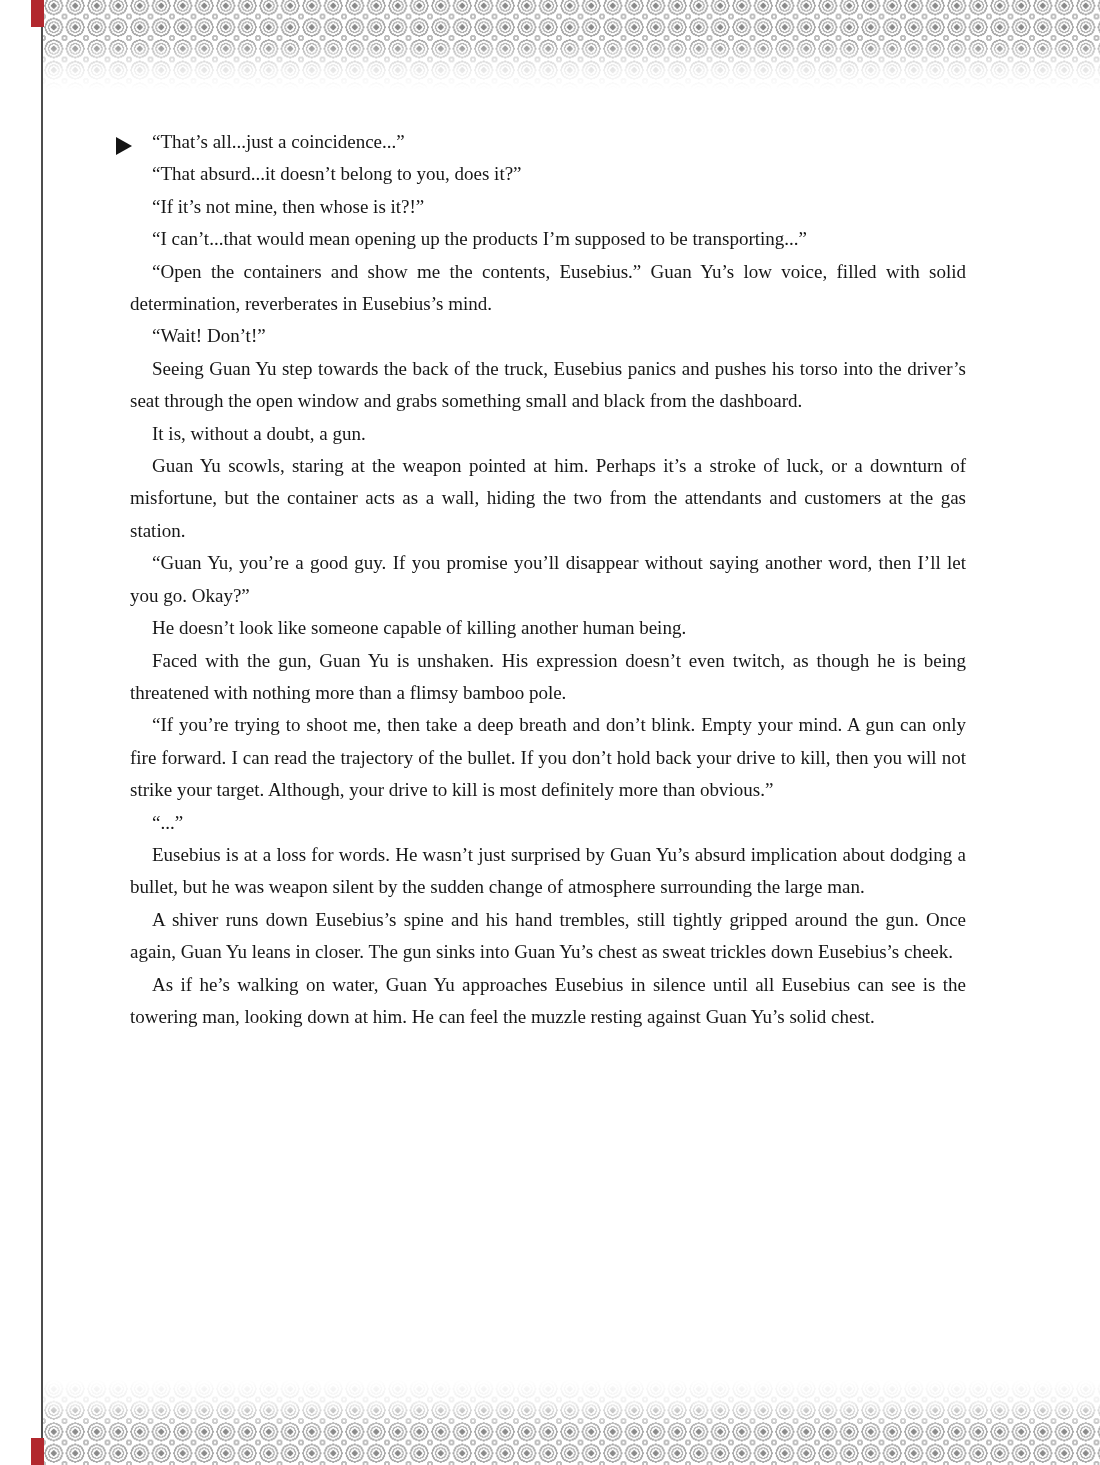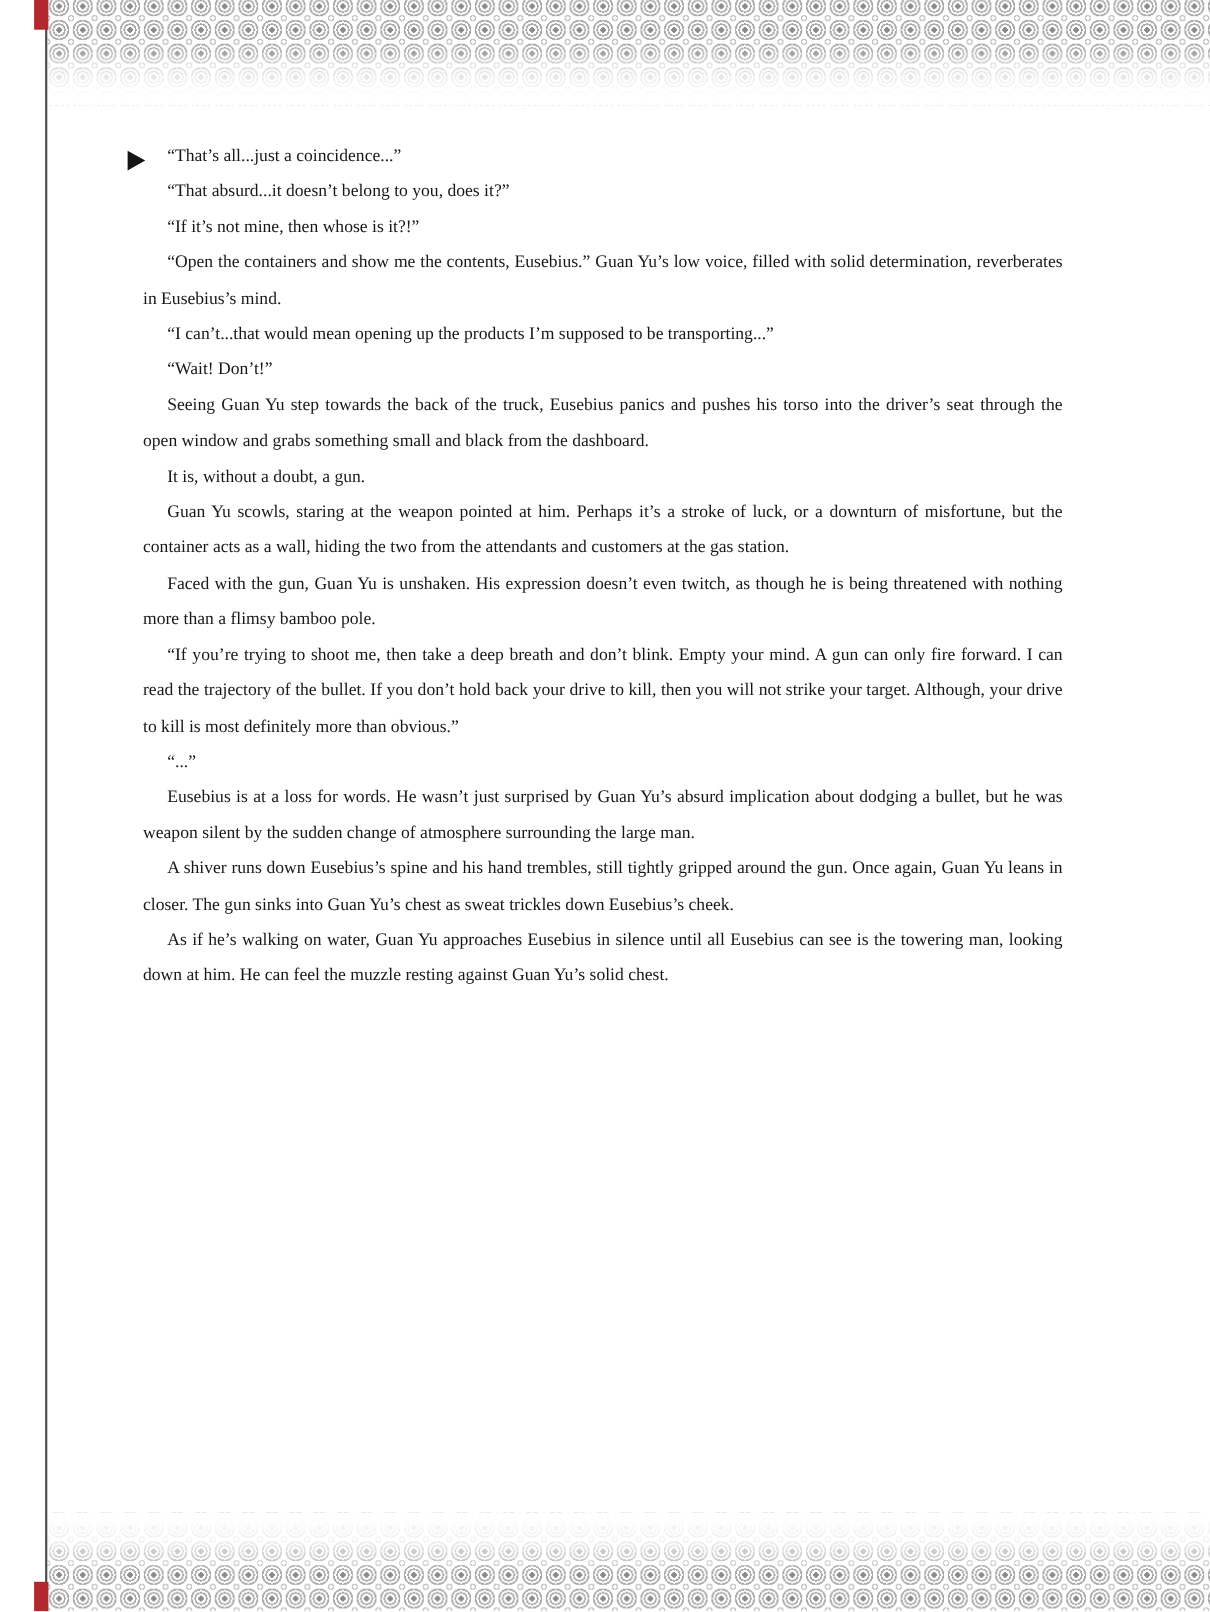--- a/index.html
+++ b/index.html
@@ -91,21 +91,21 @@
     border-bottom: 9px solid rgba(0,0,0,0);
     cursor: pointer;
   }
 
   
   .page-text {
     position: absolute;
     left: 130px;
     top: 126px;
     width: 836px;
-    font-size: 16px;
+    font-size: 19px;
     line-height: 32.4px;
     color: var(--text, #171717);
     text-align: justify;
   }
   .page-text p {
     margin: 0;
     padding: 0;
     text-indent: 22px;
   }
 </style>
@@ -125,26 +125,28 @@
   <div class="edge-line"></div>
   <div class="corner-mark mark-top"></div>
   <div class="corner-mark mark-bottom"></div>
 
   <span class="cursor-triangle"></span>
 
   <div class="page-text">
     <p>“That’s all...just a coincidence...”</p>
     <p>“That absurd...it doesn’t belong to you, does it?”</p>
     <p>“If it’s not mine, then whose is it?!”</p>
+    <p>“I can’t...that would mean opening up the products I’m supposed to be transporting...”</p>
     <p>“Open the containers and show me the contents, Eusebius.” Guan Yu’s low voice, filled with solid determination, reverberates in Eusebius’s mind.</p>
-    <p>“I can’t...that would mean opening up the products I’m supposed to be transporting...”</p>
     <p>“Wait! Don’t!”</p>
     <p>Seeing Guan Yu step towards the back of the truck, Eusebius panics and pushes his torso into the driver’s seat through the open window and grabs something small and black from the dashboard.</p>
     <p>It is, without a doubt, a gun.</p>
     <p>Guan Yu scowls, staring at the weapon pointed at him. Perhaps it’s a stroke of luck, or a downturn of misfortune, but the container acts as a wall, hiding the two from the attendants and customers at the gas station.</p>
+    <p>“Guan Yu, you’re a good guy. If you promise you’ll disappear without saying another word, then I’ll let you go. Okay?”</p>
+    <p>He doesn’t look like someone capable of killing another human being.</p>
     <p>Faced with the gun, Guan Yu is unshaken. His expression doesn’t even twitch, as though he is being threatened with nothing more than a flimsy bamboo pole.</p>
     <p>“If you’re trying to shoot me, then take a deep breath and don’t blink. Empty your mind. A gun can only fire forward. I can read the trajectory of the bullet. If you don’t hold back your drive to kill, then you will not strike your target. Although, your drive to kill is most definitely more than obvious.”</p>
     <p>“...”</p>
     <p>Eusebius is at a loss for words. He wasn’t just surprised by Guan Yu’s absurd implication about dodging a bullet, but he was weapon silent by the sudden change of atmosphere surrounding the large man.</p>
     <p>A shiver runs down Eusebius’s spine and his hand trembles, still tightly gripped around the gun. Once again, Guan Yu leans in closer. The gun sinks into Guan Yu’s chest as sweat trickles down Eusebius’s cheek.</p>
     <p>As if he’s walking on water, Guan Yu approaches Eusebius in silence until all Eusebius can see is the towering man, looking down at him. He can feel the muzzle resting against Guan Yu’s solid chest.</p>
   </div>
 
 </div>
 

